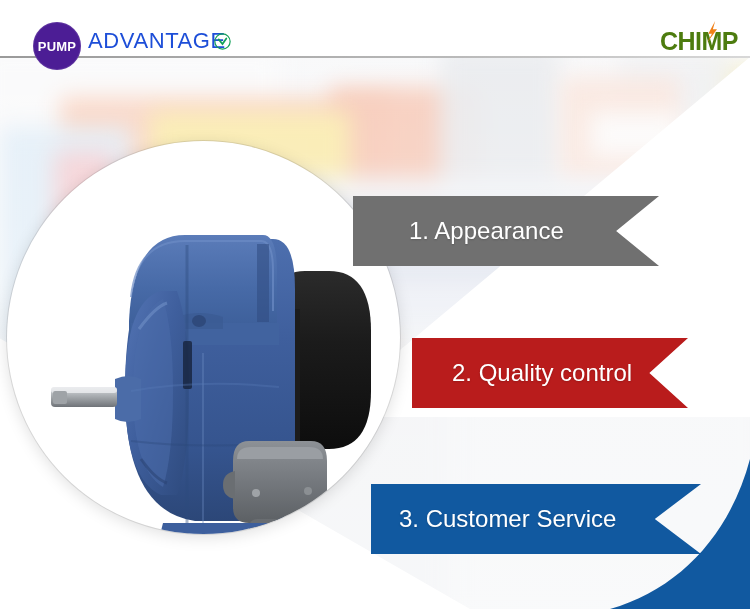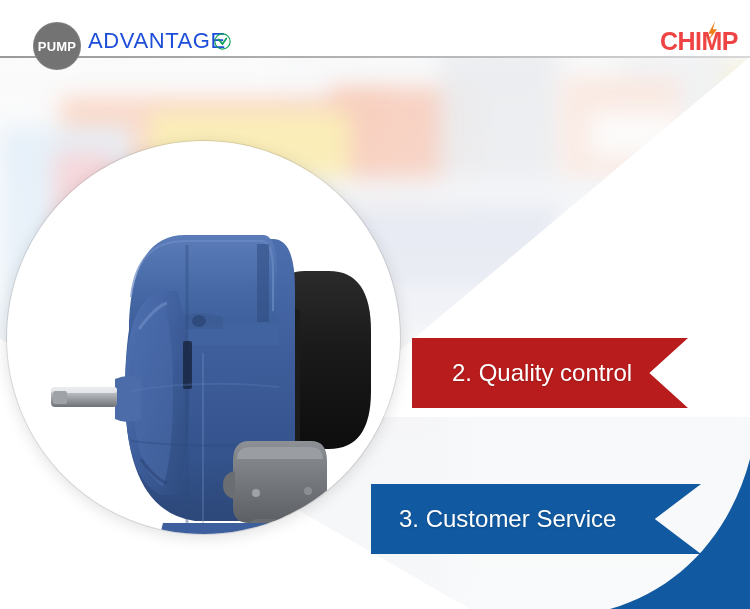--- a/index.html
+++ b/index.html
@@ -59,35 +59,35 @@
     left:0; bottom:0; width:470px; height:330px;
     clip-path:polygon(0 100%, 100% 100%, 0 18%);
   }
 
   
   .header { position:absolute; left:0; top:0; width:750px; height:58px; background:#ffffff; z-index:20; }
   .header-rule { position:absolute; left:0; top:56px; width:750px; height:2px;
                  background:linear-gradient(90deg,#9a9a9a 0%, #b9b9b9 60%, #d8d8d8 100%); z-index:21; }
   .pump-badge {
     position:absolute; left:33px; top:22px; width:48px; height:48px; border-radius:50%;
-    background:#737373; color:#fff; z-index:23;
+    background:#4c1d95; color:#fff; z-index:23;
     display:flex; align-items:center; justify-content:center;
     font-weight:bold; font-size:13px; letter-spacing:.2px;
     box-shadow:inset 0 0 0 1px rgba(255,255,255,.10);
   }
   .adv-title {
     position:absolute; left:88px; top:28px; z-index:22;
     font-size:22px; color:#1d4ed8; letter-spacing:.6px;
   }
   .adv-chevron {
     position:absolute; left:214px; top:33px; width:17px; height:17px; z-index:22;
   }
   .chimp {
     position:absolute; right:12px; top:27px; z-index:22;
-    font-size:25px; font-weight:bold; color:#ef4444; letter-spacing:-.5px;
+    font-size:25px; font-weight:bold; color:#4d7c0f; letter-spacing:-.5px;
   }
   .chimp .bolt {
     position:absolute; right:20px; top:-6px; width:13px; height:22px;
   }
 
   
   .photo-circle {
     position:absolute; left:7px; top:141px; width:393px; height:393px;
     border-radius:50%; background:#ffffff; overflow:hidden; z-index:8;
     box-shadow:0 0 0 1px rgba(0,0,0,.10), 0 3px 16px rgba(0,0,0,.13);
@@ -229,20 +229,23 @@
       <circle cx="291" cy="398" r="3" fill="#8b8f93"></circle>
 
       <path d="M156,382 l140,0 l0,34 q0,10 -12,10 l-124,0 q-12,0 -12,-12 Z" fill="#3d5f9d"></path>
       <path d="M140,414 l164,0 l0,22 l-164,0 Z" fill="#35548e"></path>
       <ellipse cx="180" cy="418" rx="6" ry="4" fill="#24395f"></ellipse>
       <ellipse cx="286" cy="417" rx="6" ry="4" fill="#24395f"></ellipse>
       <path d="M140,436 l164,0 l-6,8 l-152,0 Z" fill="#2a4374"></path>
     </svg>
   </div>
 
+  <div class="ribbon ribbon-shape r1" style="background: rgb(112, 112, 112);">
+    <span class="ribbon-label">1. Appearance</span>
+  </div>
   <div class="ribbon ribbon-shape r2" style="background: #b91c1c;">
     <span class="ribbon-label">2. Quality control</span>
   </div>
   <div class="ribbon ribbon-shape r3" style="background: rgb(17, 89, 160);">
     <span class="ribbon-label">3. Customer Service</span>
   </div>
 
   <div class="header"></div>
   <div class="header-rule"></div>
 

